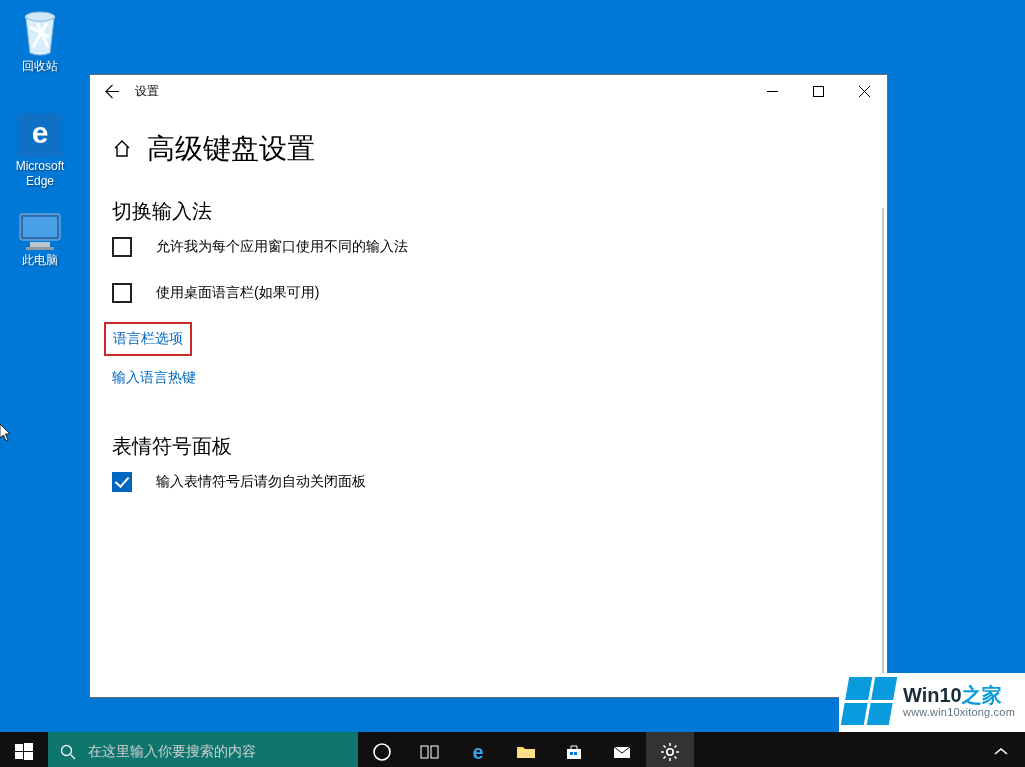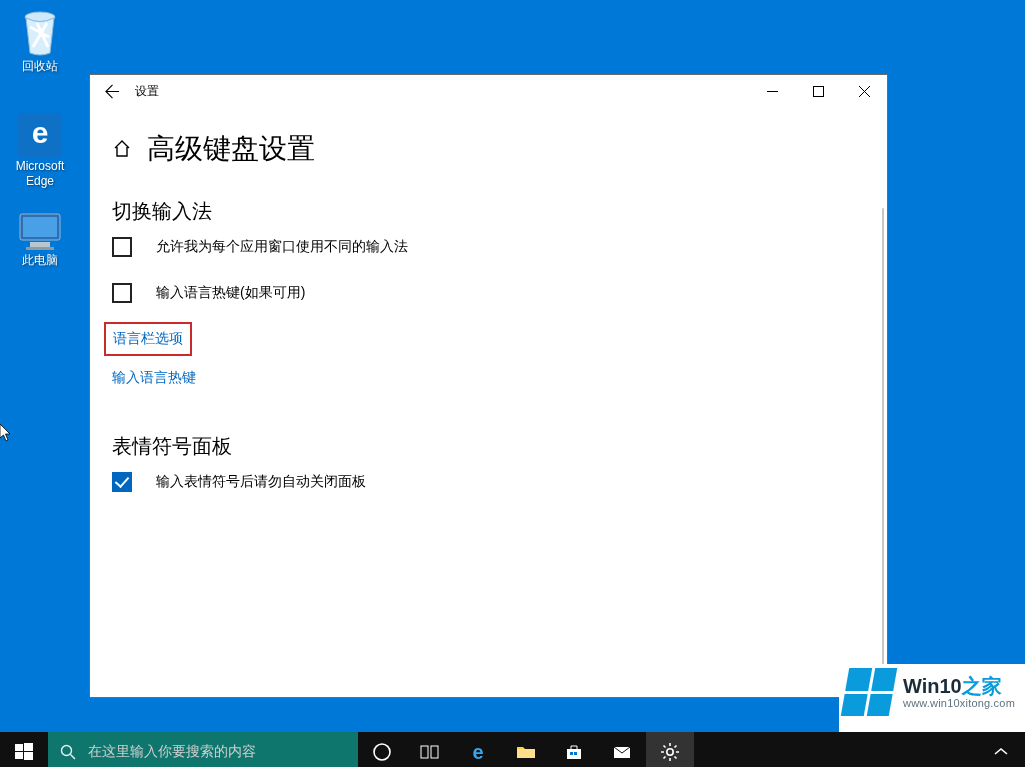--- a/index.html
+++ b/index.html
@@ -65,21 +65,21 @@
   .search-icn { width:16px; height:16px; opacity:.9; }
   .search-text { font-size:14px; color:#cfcfcf; }
   .task-icn { width:48px; position:relative; }
   .task-icn svg, .task-icn .glyph { width:22px; height:22px; }
   .glyph { font-size:20px; display:flex; align-items:center; justify-content:center; width:100%; height:100%; }
   .active-ind { position:absolute; bottom:0; left:2px; right:2px; height:2px; background:#76b9ed; }
   .settings-active { background:#333; }
   .tray { margin-left:auto; display:flex; align-items:center; }
 
   
-  .wm { position:absolute; right:0; bottom:40px; background:#fff; display:flex; align-items:center; padding:4px 10px 16px 6px; gap:10px; }
+  .wm { position:absolute; right:0; bottom:40px; background:#fff; display:flex; align-items:center; padding:4px 10px 7px 6px; gap:10px; }
   .wm-flag { width:48px; height:48px; display:grid; grid-template-columns:1fr 1fr; grid-template-rows:1fr 1fr; gap:3px; transform:skewX(-10deg); }
   .wm-flag span { background:#0a9bdc; }
   .wm-text { display:flex; flex-direction:column; line-height:1.1; }
   .wm-top { font-size:20px; font-weight:600; color:#1c2d3a; }
   .wm-top em { font-style:normal; color:#0a9bdc; }
   .wm-sub { font-size:11px; color:#5e7380; letter-spacing:.2px; }
 </style>
 </head>
 <body>
 
@@ -154,21 +154,21 @@
       <div class="section">
         <div class="section-h">切换输入法</div>
 
         <label class="chk-row">
           <span class="chk"></span>
           <span>允许我为每个应用窗口使用不同的输入法</span>
         </label>
 
         <label class="chk-row">
           <span class="chk"></span>
-          <span>输入语言热键(如果可用)</span>
+          <span>使用桌面语言栏(如果可用)</span>
         </label>
 
         <a class="link red-ring">语言栏选项</a><br>
         <a class="link">输入语言热键</a>
       </div>
 
       <div class="section">
         <div class="section-h">表情符号面板</div>
         <label class="chklike">
           <span class="chk checked"></span>

